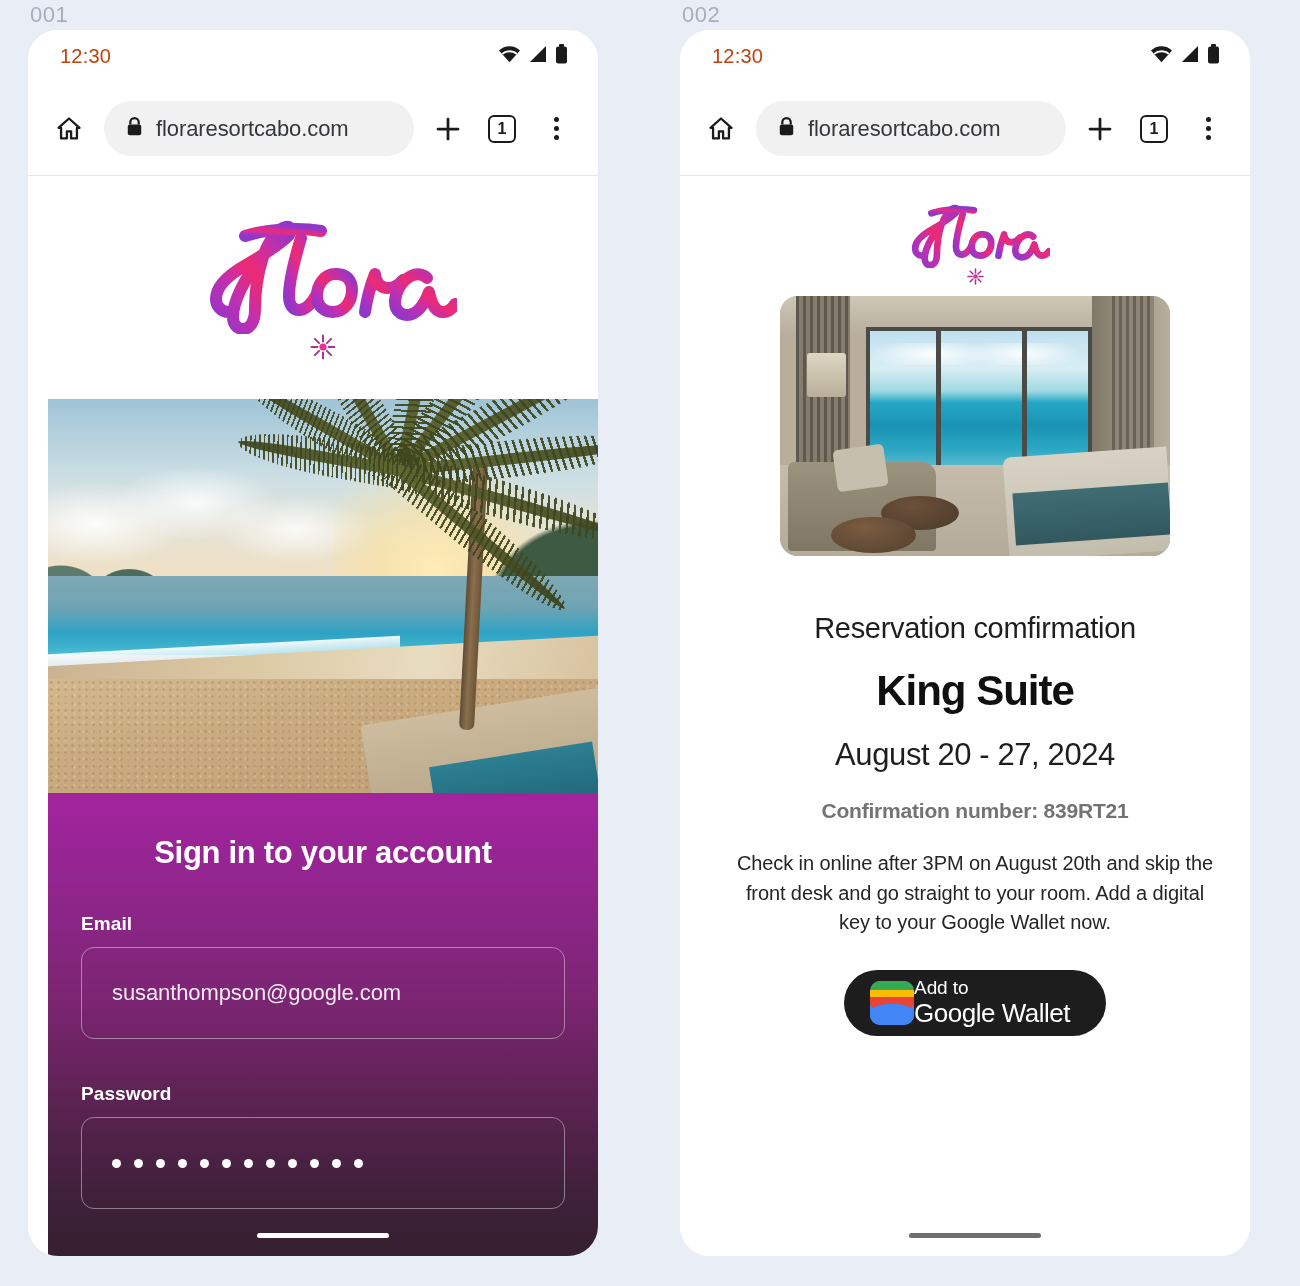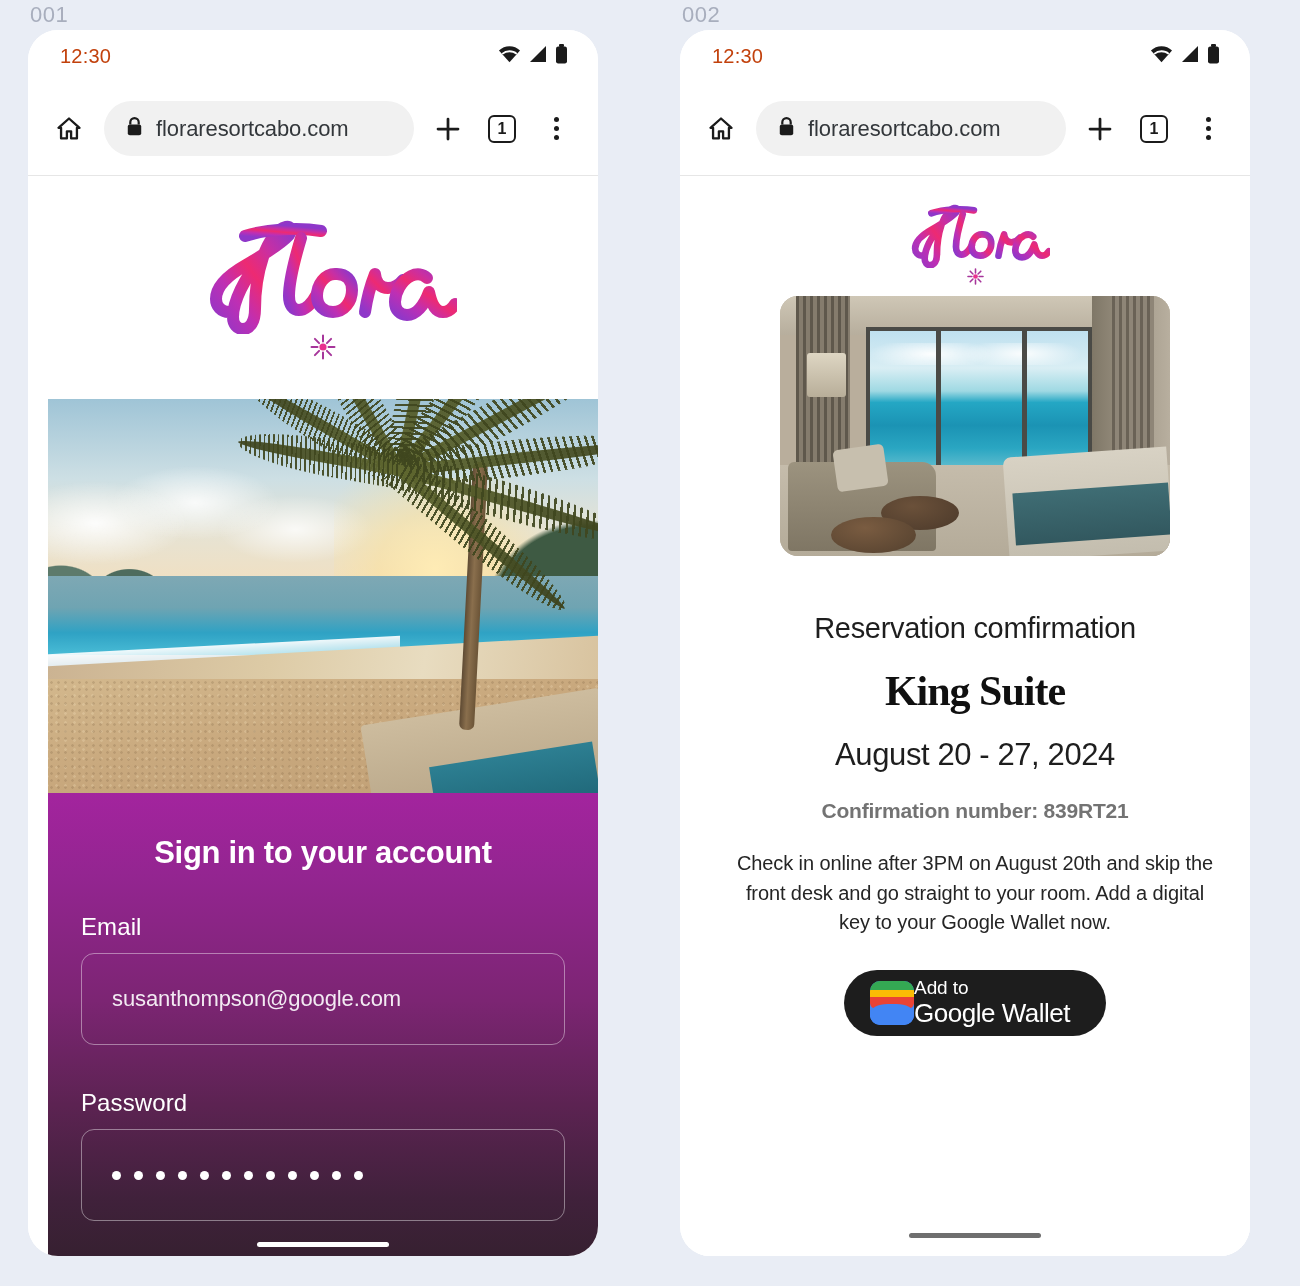--- a/index.html
+++ b/index.html
@@ -257,22 +257,22 @@
   }
   .signin h1 {
     font-size: 31px;
     font-weight: 700;
     color: #fff;
     text-align: center;
     letter-spacing: -0.3px;
     margin-bottom: 42px;
   }
   .field-label {
-    font-size: 24px;
-    font-weight: 400;
+    font-size: 19px;
+    font-weight: 700;
     color: #fff;
     margin-bottom: 12px;
     letter-spacing: 0.1px;
   }
   .field-box {
     height: 92px;
     border: 1.6px solid rgba(255,255,255,.42);
     border-radius: 13px;
     display: flex;
     align-items: center;
@@ -408,21 +408,20 @@
     letter-spacing: -0.3px;
     text-align: center;
   }
   .conf-title {
     font-size: 42px;
     font-weight: 700;
     color: #101010;
     margin-top: 22px;
     letter-spacing: -1px;
     text-align: center;
-    font-family: Liberation Serif, serif;
   }
   .conf-dates {
     font-size: 31px;
     color: #1e1e1e;
     margin-top: 22px;
     letter-spacing: -0.4px;
     text-align: center;
   }
   .conf-number {
     font-size: 21px;

